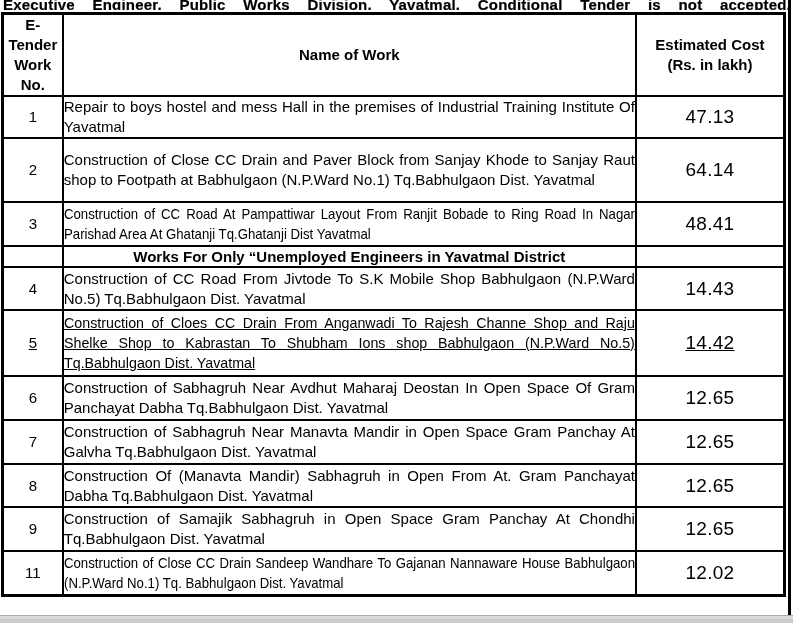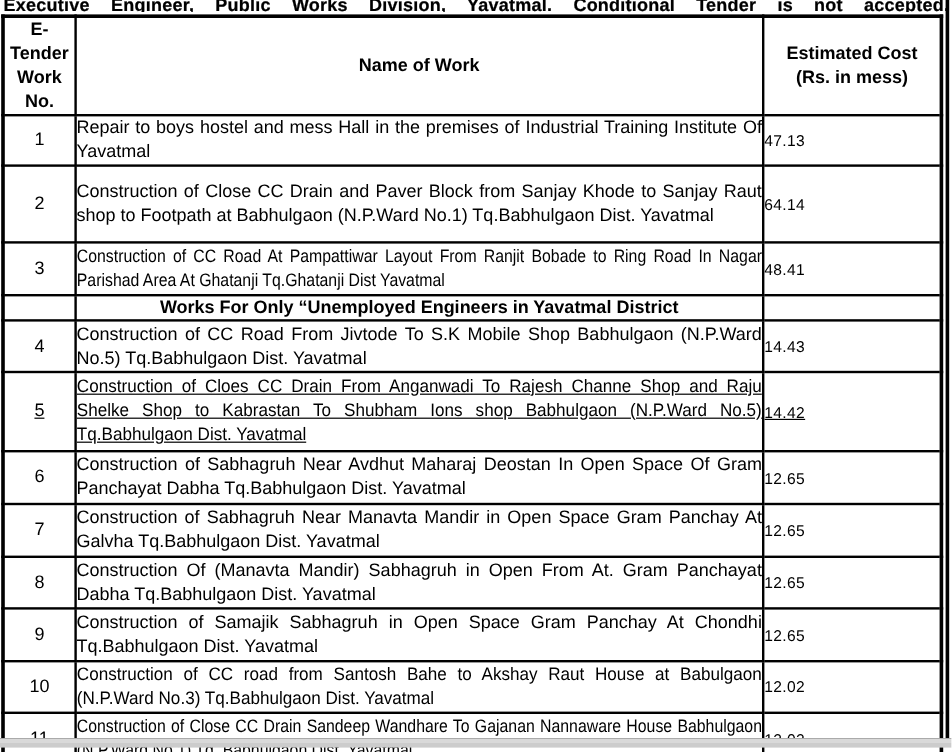--- a/index.html
+++ b/index.html
@@ -56,22 +56,22 @@
   }
   .col-no   { width: 60px; }
   .col-name { width: 571px; }
   .col-cost { width: 148px; }
   td.no-cell {
     text-align: center;
     font-size: 15px;
     line-height: 18px;
   }
   td.cost-cell {
-    text-align: left;
-    font-size: 13px;
+    text-align: center;
+    font-size: 19px;
     letter-spacing: 0.3px;
   }
   td.name-cell {
     padding: 1px 6px 2px 7px;
   }
   td.name-cell .nm {
     display: block;
     font-size: 15px;
     line-height: 20px;
     text-align: justify;
@@ -122,21 +122,21 @@
       <col class="col-no">
       <col class="col-name">
       <col class="col-cost">
     </colgroup>
     <thead>
       <tr class="hdr">
         <th>E-Tender
 Work No.</th>
         <th>Name of Work</th>
         <th>Estimated Cost
-(Rs. in mess)</th>
+(Rs. in lakh)</th>
       </tr>
     </thead>
     <tbody>
       <tr class="h41">
         <td class="no-cell">1</td>
         <td class="name-cell">
             <span class="nm">Repair to boys hostel and mess Hall in the premises of Industrial Training Institute Of Yavatmal</span>
           </td>
         <td class="cost-cell">47.13</td>
       </tr>
@@ -194,27 +194,20 @@
           </td>
         <td class="cost-cell">12.65</td>
       </tr>
       <tr class="h46">
         <td class="no-cell">9</td>
         <td class="name-cell">
             <span class="nm">Construction of Samajik Sabhagruh in Open Space Gram Panchay At Chondhi Tq.Babhulgaon Dist. Yavatmal</span>
           </td>
         <td class="cost-cell">12.65</td>
       </tr>
-      <tr class="h45">
-        <td class="no-cell">10</td>
-        <td class="name-cell">
-            <span class="nm cond95">Construction of CC road from Santosh Bahe to Akshay Raut House at Babulgaon (N.P.Ward No.3) Tq.Babhulgaon Dist. Yavatmal</span>
-          </td>
-        <td class="cost-cell">12.02</td>
-      </tr>
       <tr class="h46">
         <td class="no-cell">11</td>
         <td class="name-cell">
             <span class="nm cond88">Construction of Close CC Drain Sandeep Wandhare To Gajanan Nannaware House Babhulgaon (N.P.Ward No.1) Tq. Babhulgaon Dist. Yavatmal</span>
           </td>
         <td class="cost-cell">12.02</td>
       </tr>
     </tbody>
   </table>
 

